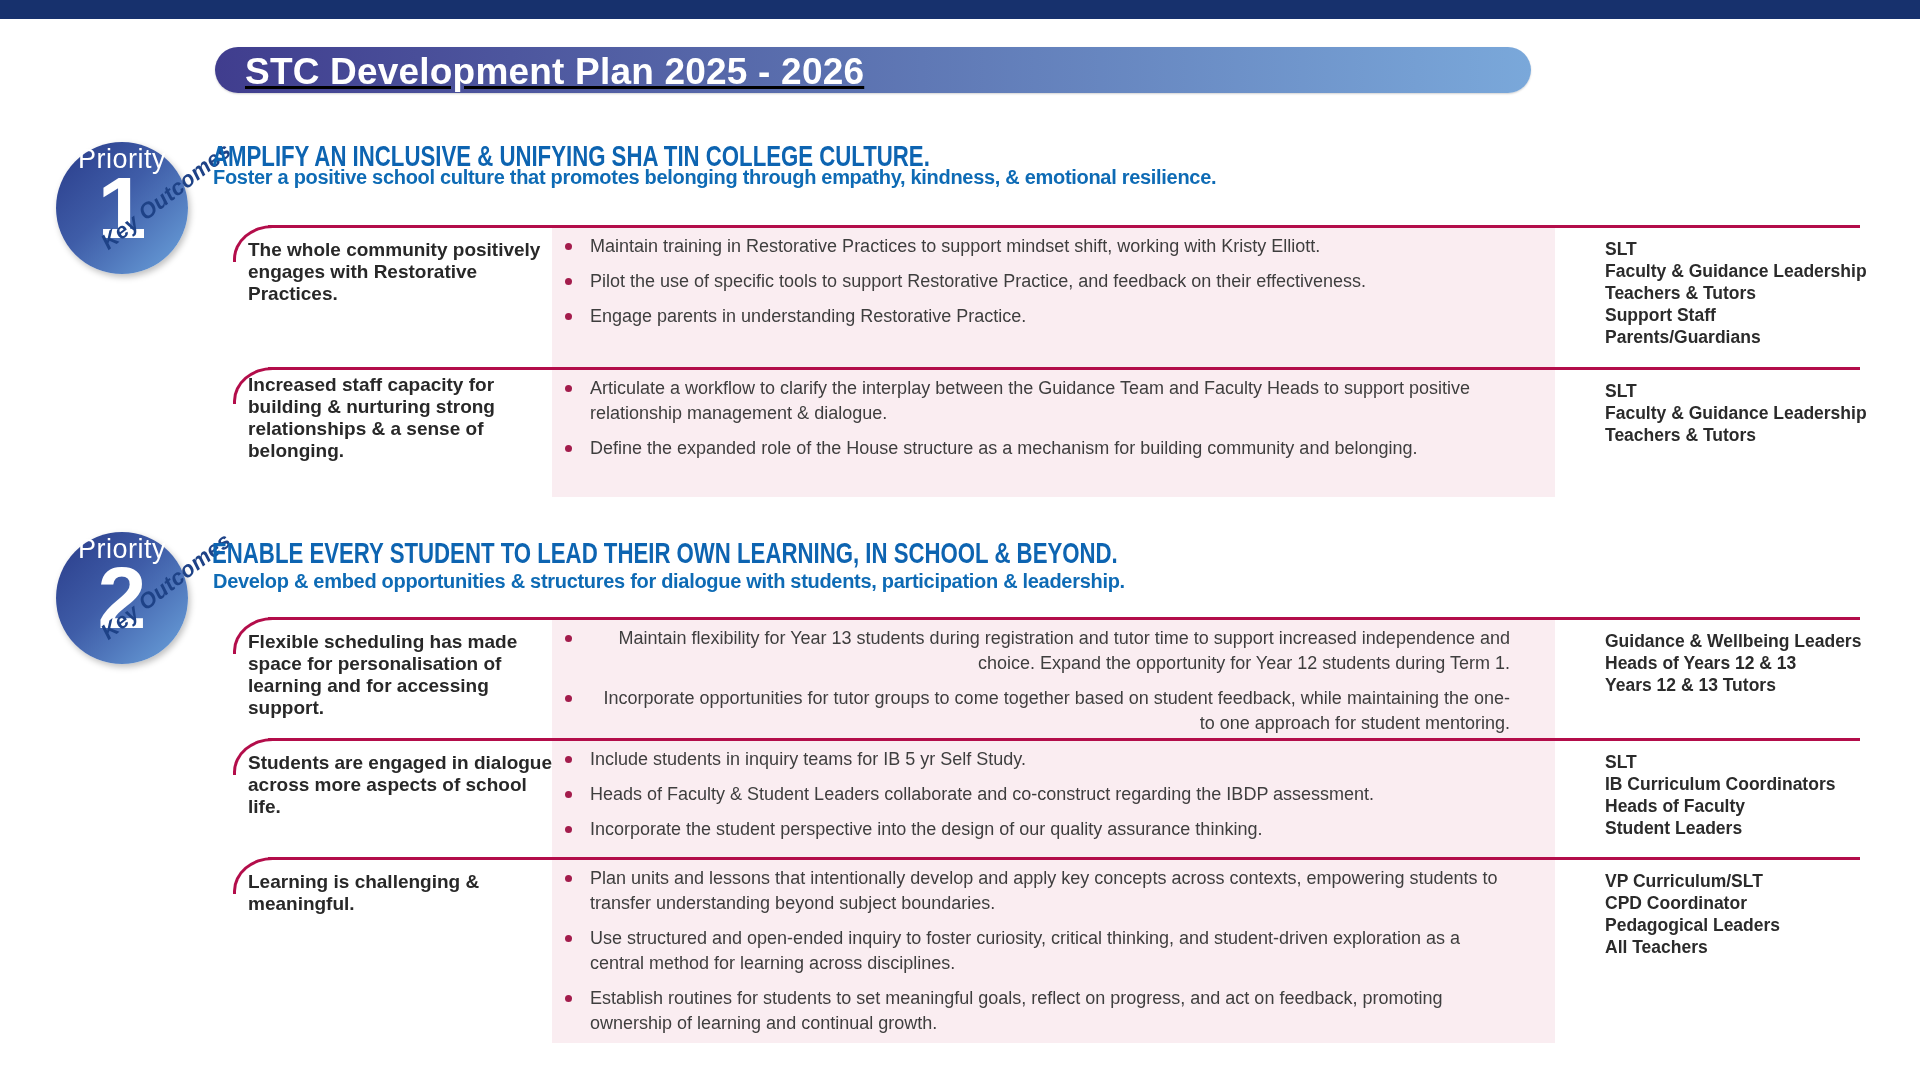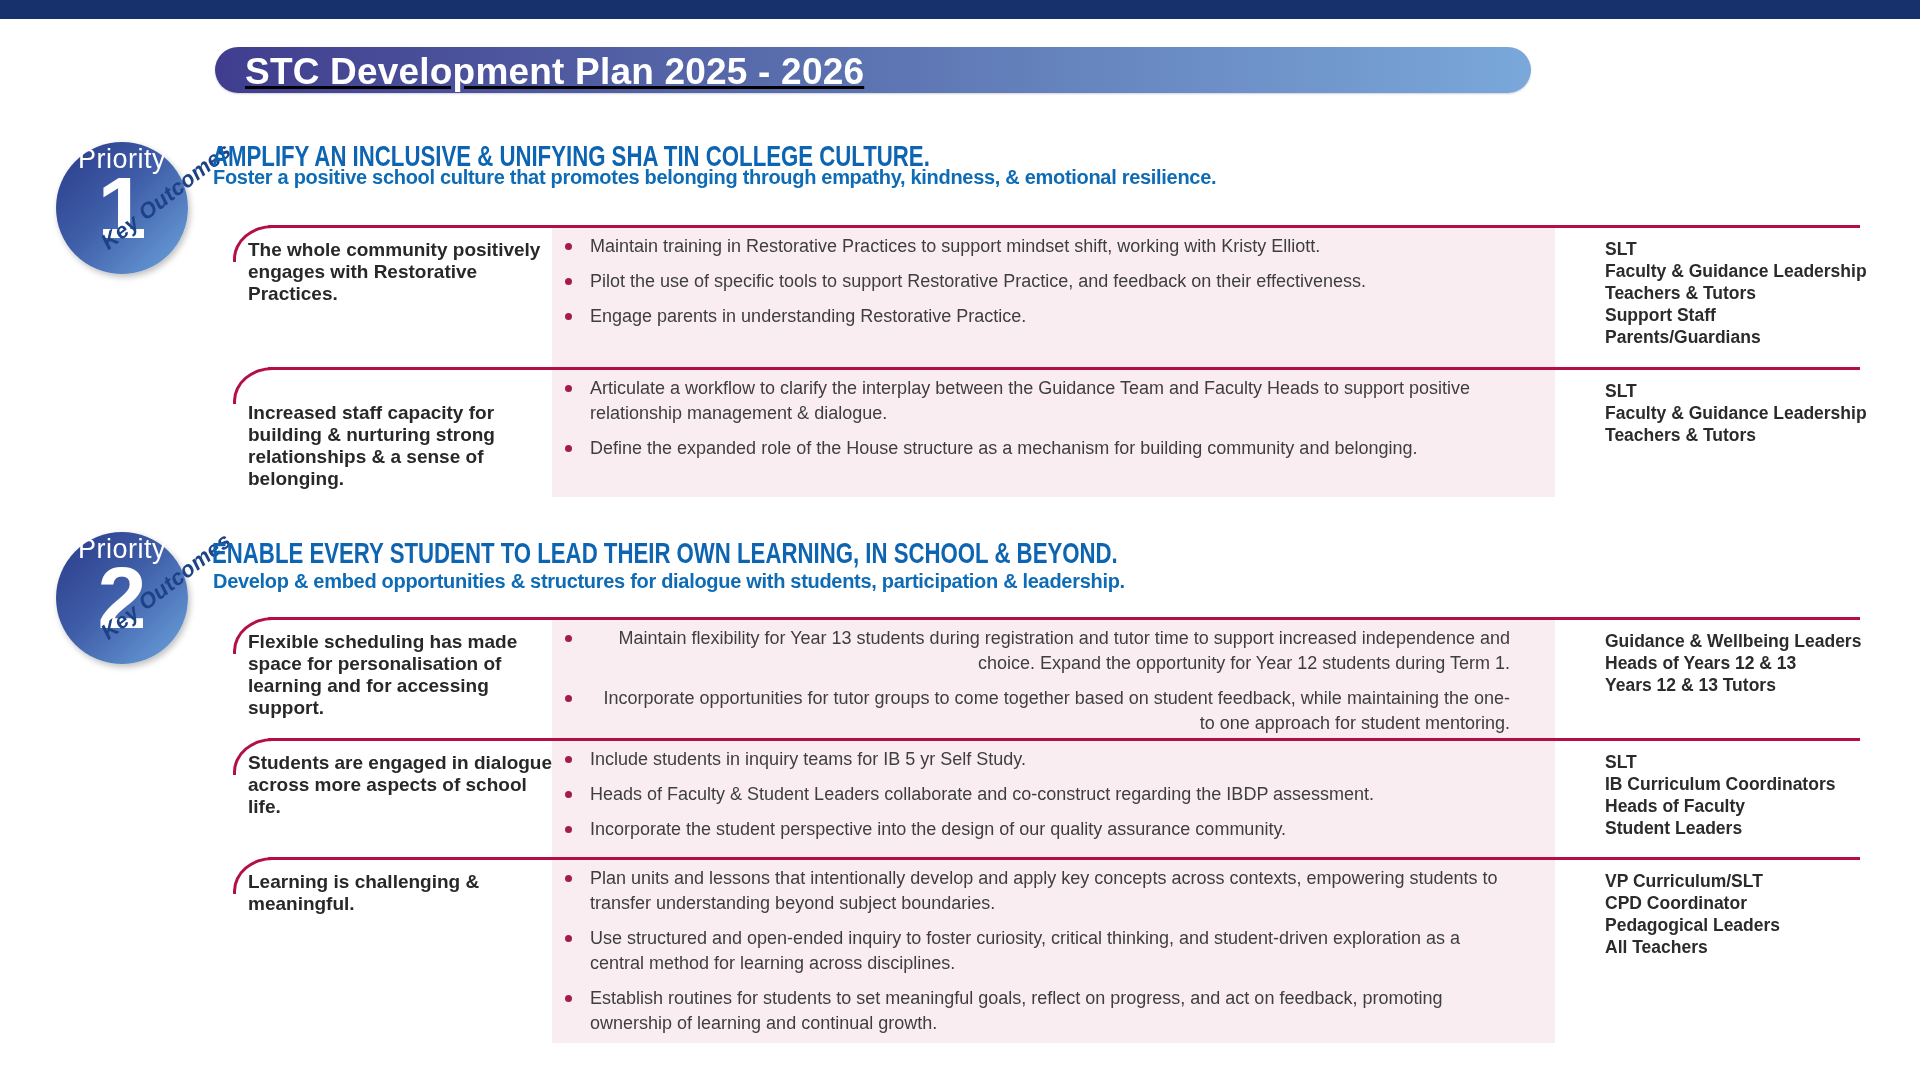--- a/index.html
+++ b/index.html
@@ -74,21 +74,21 @@
   <div class="who" style="top:238px;">
     <div>SLT</div>
     <div>Faculty &amp; Guidance Leadership</div>
     <div>Teachers &amp; Tutors</div>
     <div>Support Staff</div>
     <div>Parents/Guardians</div>
   </div>
 
   <div class="rowline" style="top:367px;"></div>
   <div class="rowcurve" style="top:367px;"></div>
-  <div class="outcome" style="top:402px;">Increased staff capacity for building &amp; nurturing strong relationships &amp; a sense of belonging.</div>
+  <div class="outcome" style="top:374px;">Increased staff capacity for building &amp; nurturing strong relationships &amp; a sense of belonging.</div>
   <ul class="actions" style="top:376px;">
     <li>Articulate a workflow to clarify the interplay between the Guidance Team and Faculty Heads to support positive relationship management &amp; dialogue.</li>
     <li>Define the expanded role of the House structure as a mechanism for building community and belonging.</li>
   </ul>
   <div class="who" style="top:380px;">
     <div>SLT</div>
     <div>Faculty &amp; Guidance Leadership</div>
     <div>Teachers &amp; Tutors</div>
   </div>
 
@@ -115,21 +115,21 @@
     <div>Heads of Years 12 &amp; 13</div>
     <div>Years 12 &amp; 13 Tutors</div>
   </div>
 
   <div class="rowline" style="top:738px;"></div>
   <div class="rowcurve" style="top:738px;"></div>
   <div class="outcome" style="top:752px;">Students are engaged in dialogue across more aspects of school life.</div>
   <ul class="actions" style="top:747px;">
     <li>Include students in inquiry teams for IB 5 yr Self Study.</li>
     <li>Heads of Faculty &amp; Student Leaders collaborate and co-construct regarding the IBDP assessment.</li>
-    <li>Incorporate the student perspective into the design of our quality assurance community.</li>
+    <li>Incorporate the student perspective into the design of our quality assurance thinking.</li>
   </ul>
   <div class="who" style="top:751px;">
     <div>SLT</div>
     <div>IB Curriculum Coordinators</div>
     <div>Heads of Faculty</div>
     <div>Student Leaders</div>
   </div>
 
   <div class="rowline" style="top:857px;"></div>
   <div class="rowcurve" style="top:857px;"></div>

